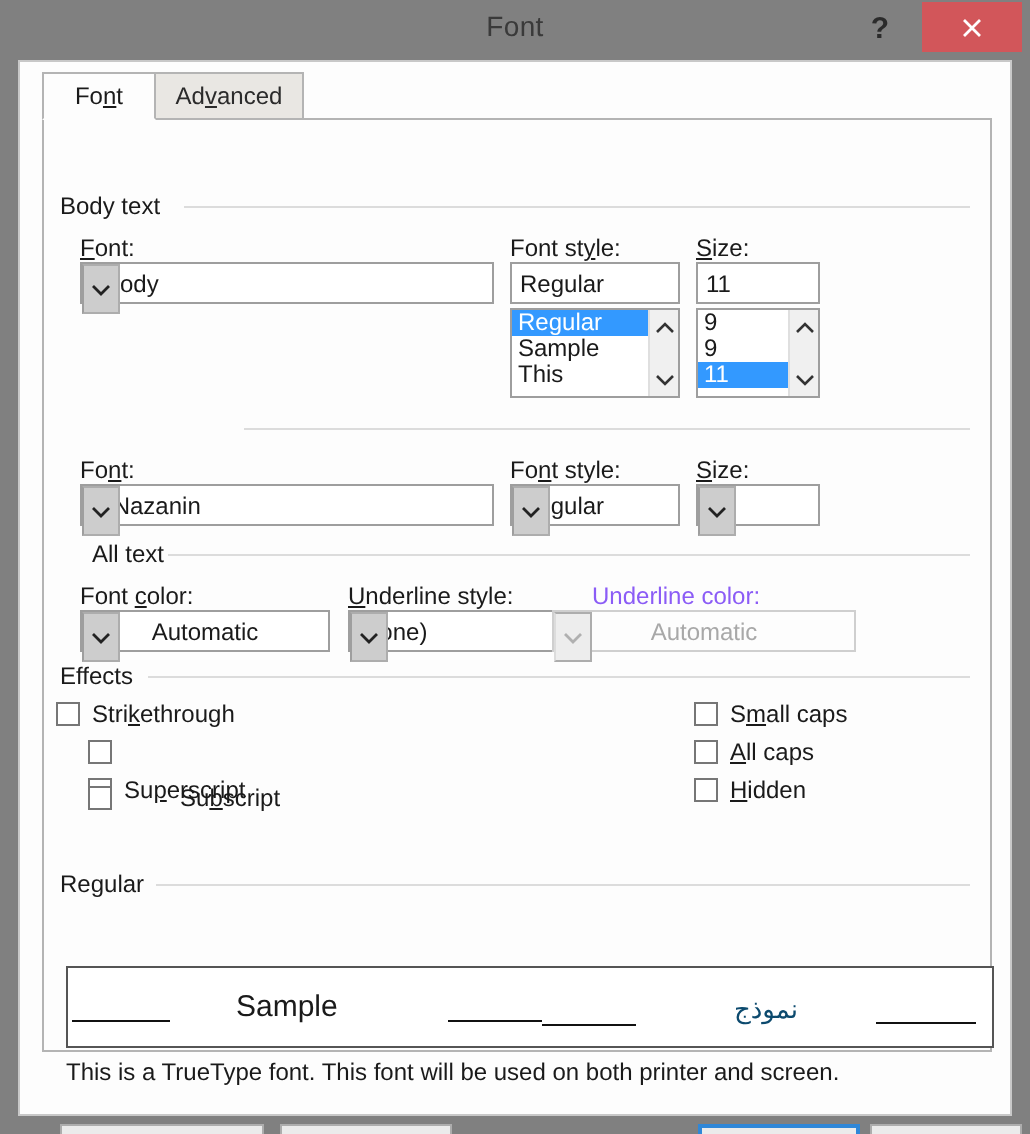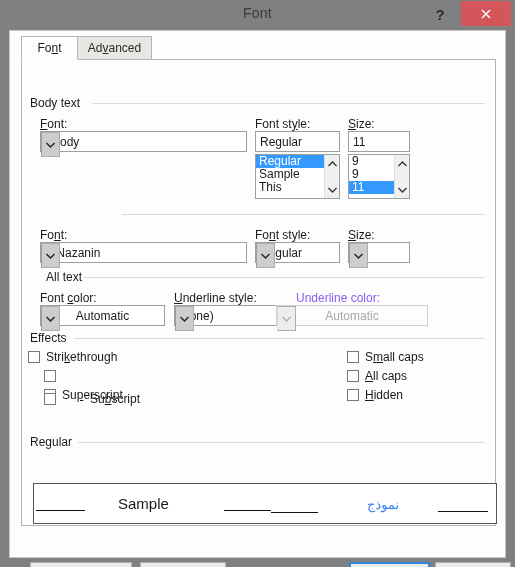--- a/index.html
+++ b/index.html
@@ -255,21 +255,21 @@
   }
   .pv-sample {
     position: absolute;
     font-size: 15px;
     color: #1a1a1a;
     white-space: nowrap;
   }
   .pv-arabic {
     position: absolute;
     font-size: 13px;
-    color: #3b82f6;
+    color: #0c4a6e;
     white-space: nowrap;
     direction: rtl;
   }
   #tt-note {
     position: absolute;
     left: 11px; top: 469px;
     font-size: 12px;
     color: #1a1a1a;
     white-space: nowrap;
   }
@@ -491,20 +491,21 @@
 
       <div id="preview-box">
         <div class="pv-line" style="left:2px;  top:26px; width:49px;"></div>
         <div class="pv-sample" style="left:84px; top:11px;">Sample</div>
         <div class="pv-line" style="left:190px; top:26px; width:47px;"></div>
         <div class="pv-line" style="left:237px; top:28px; width:47px;"></div>
         <div class="pv-arabic" style="left:333px; top:13px;">نموذج</div>
         <div class="pv-line" style="left:404px; top:27px; width:50px;"></div>
       </div>
 
+      <div id="tt-note">This is a TrueType font. This font will be used on both printer and screen.</div>
 
     </div>
 
     <div class="btn" id="btn-setdefault">
       
     </div>
     <div class="btn" id="btn-texteffects">
       
     </div>
     <div class="btn default" id="btn-ok">

